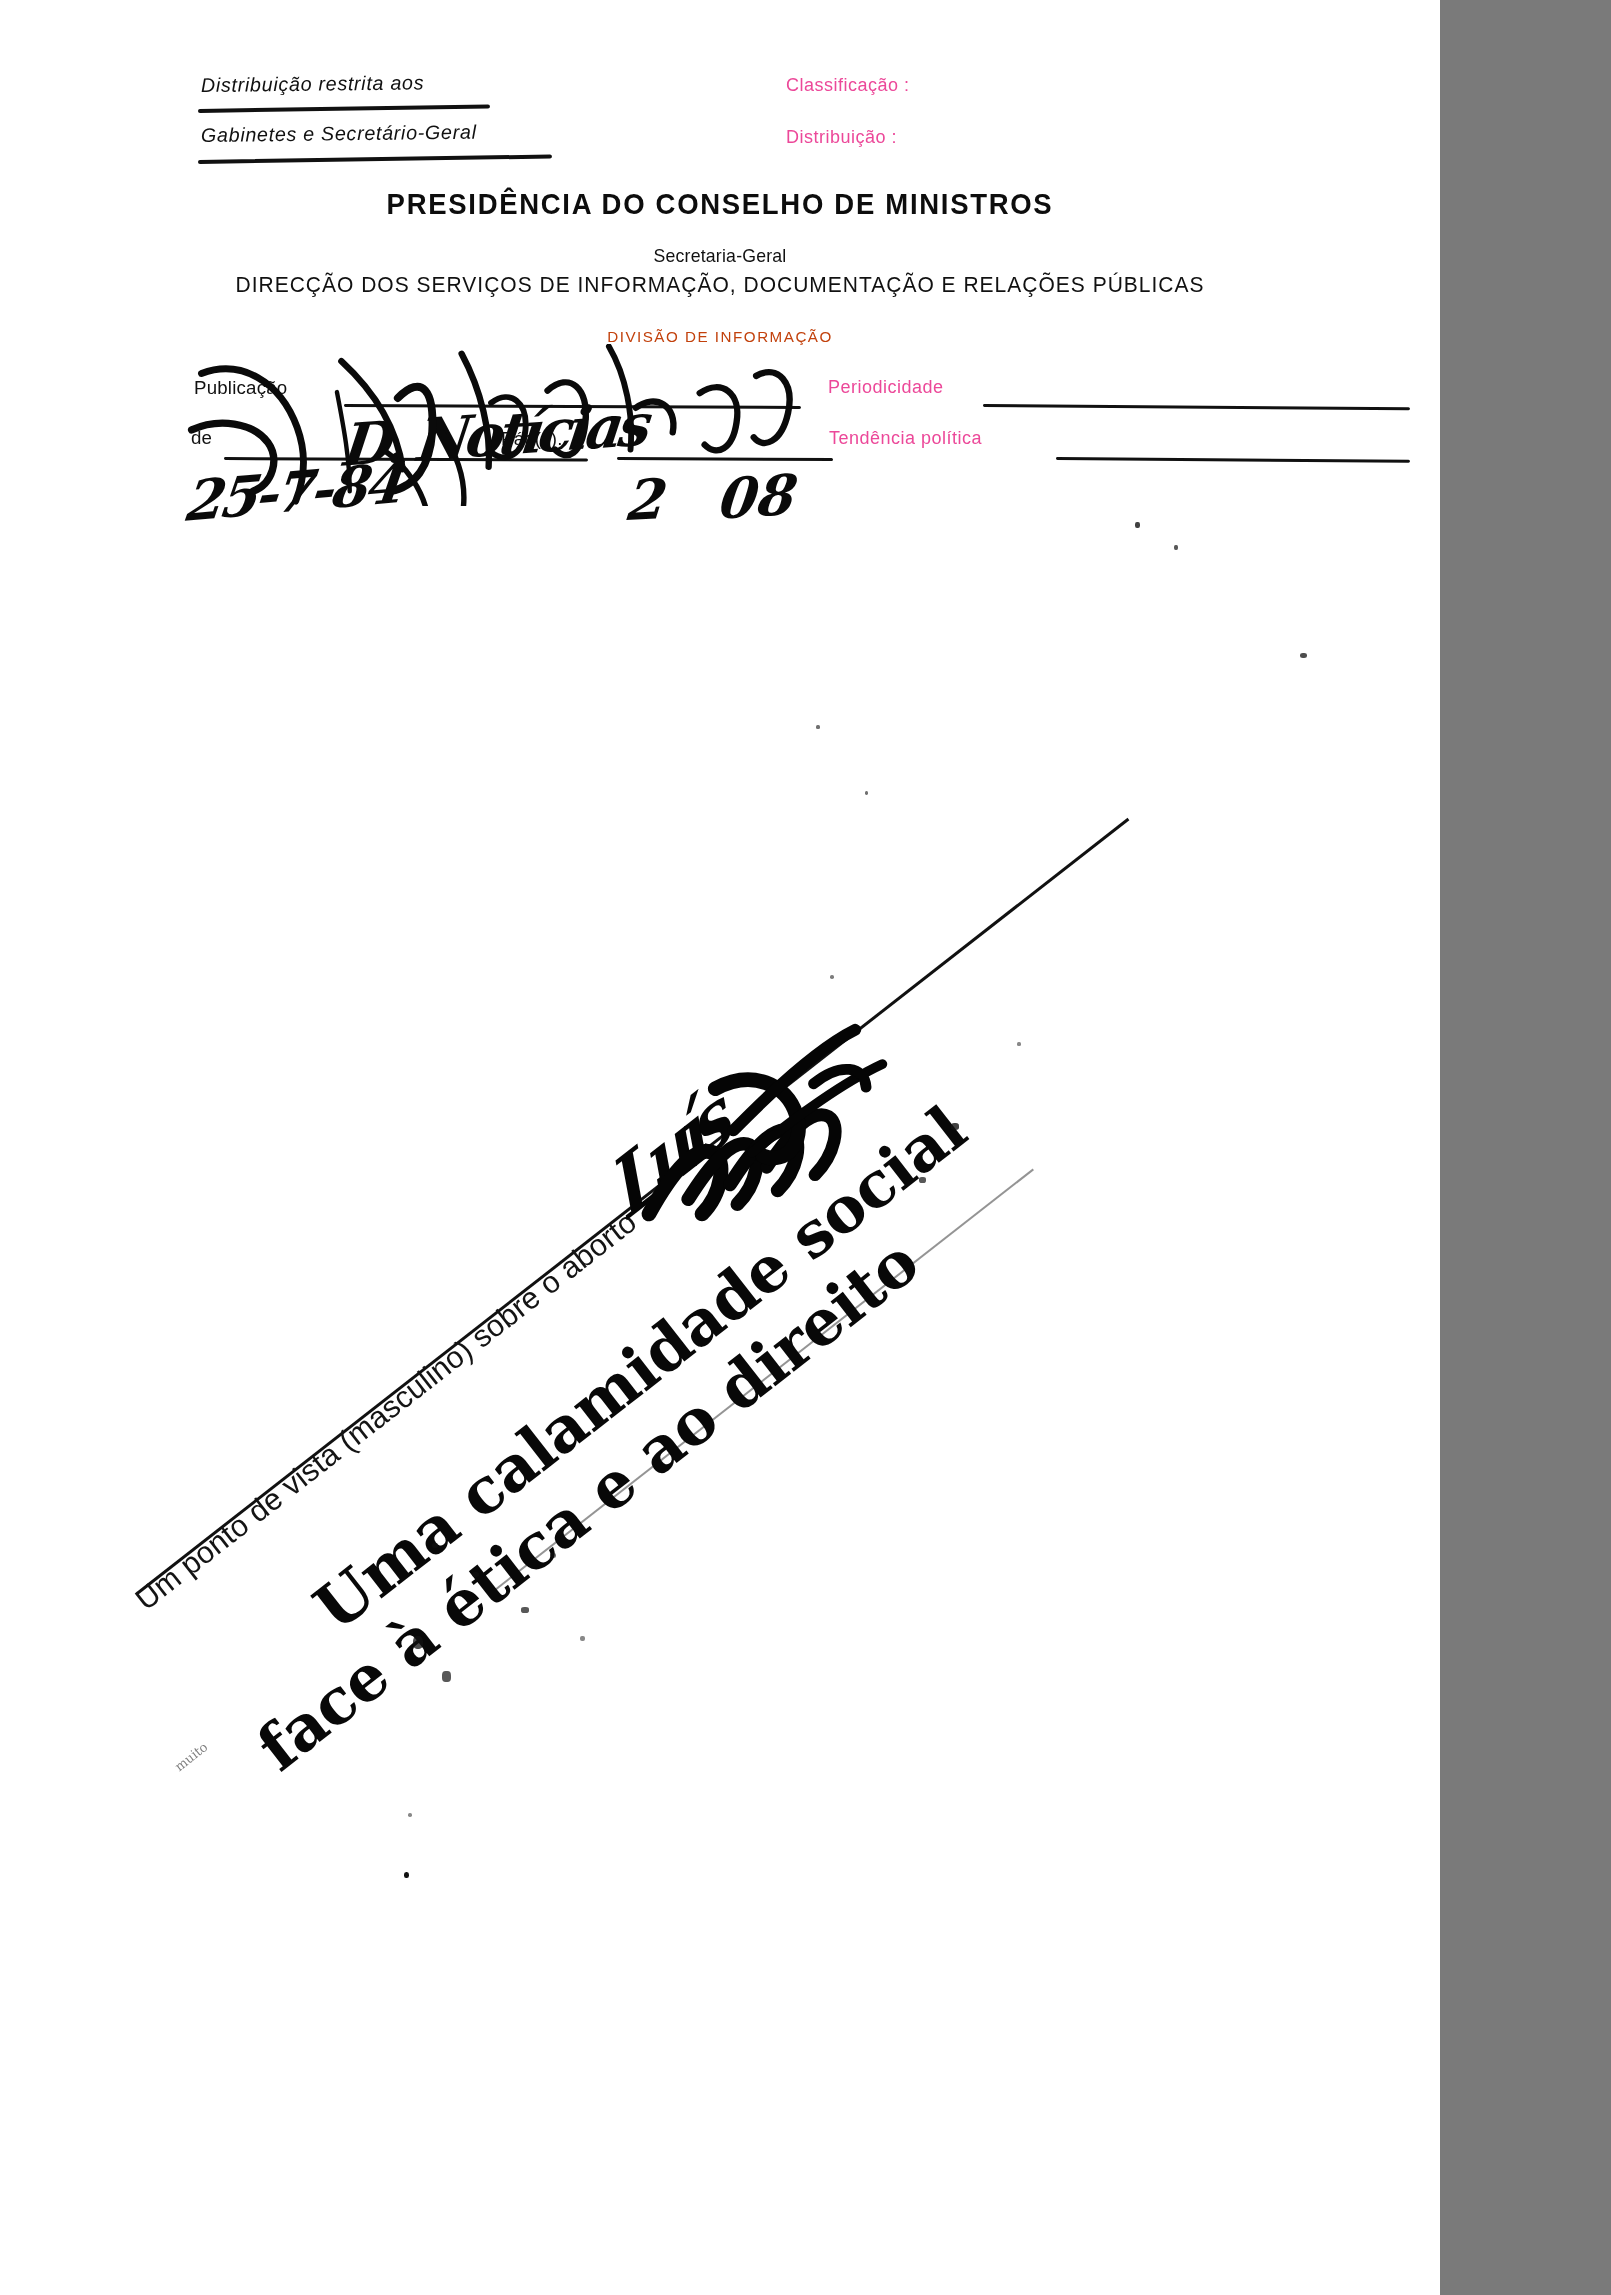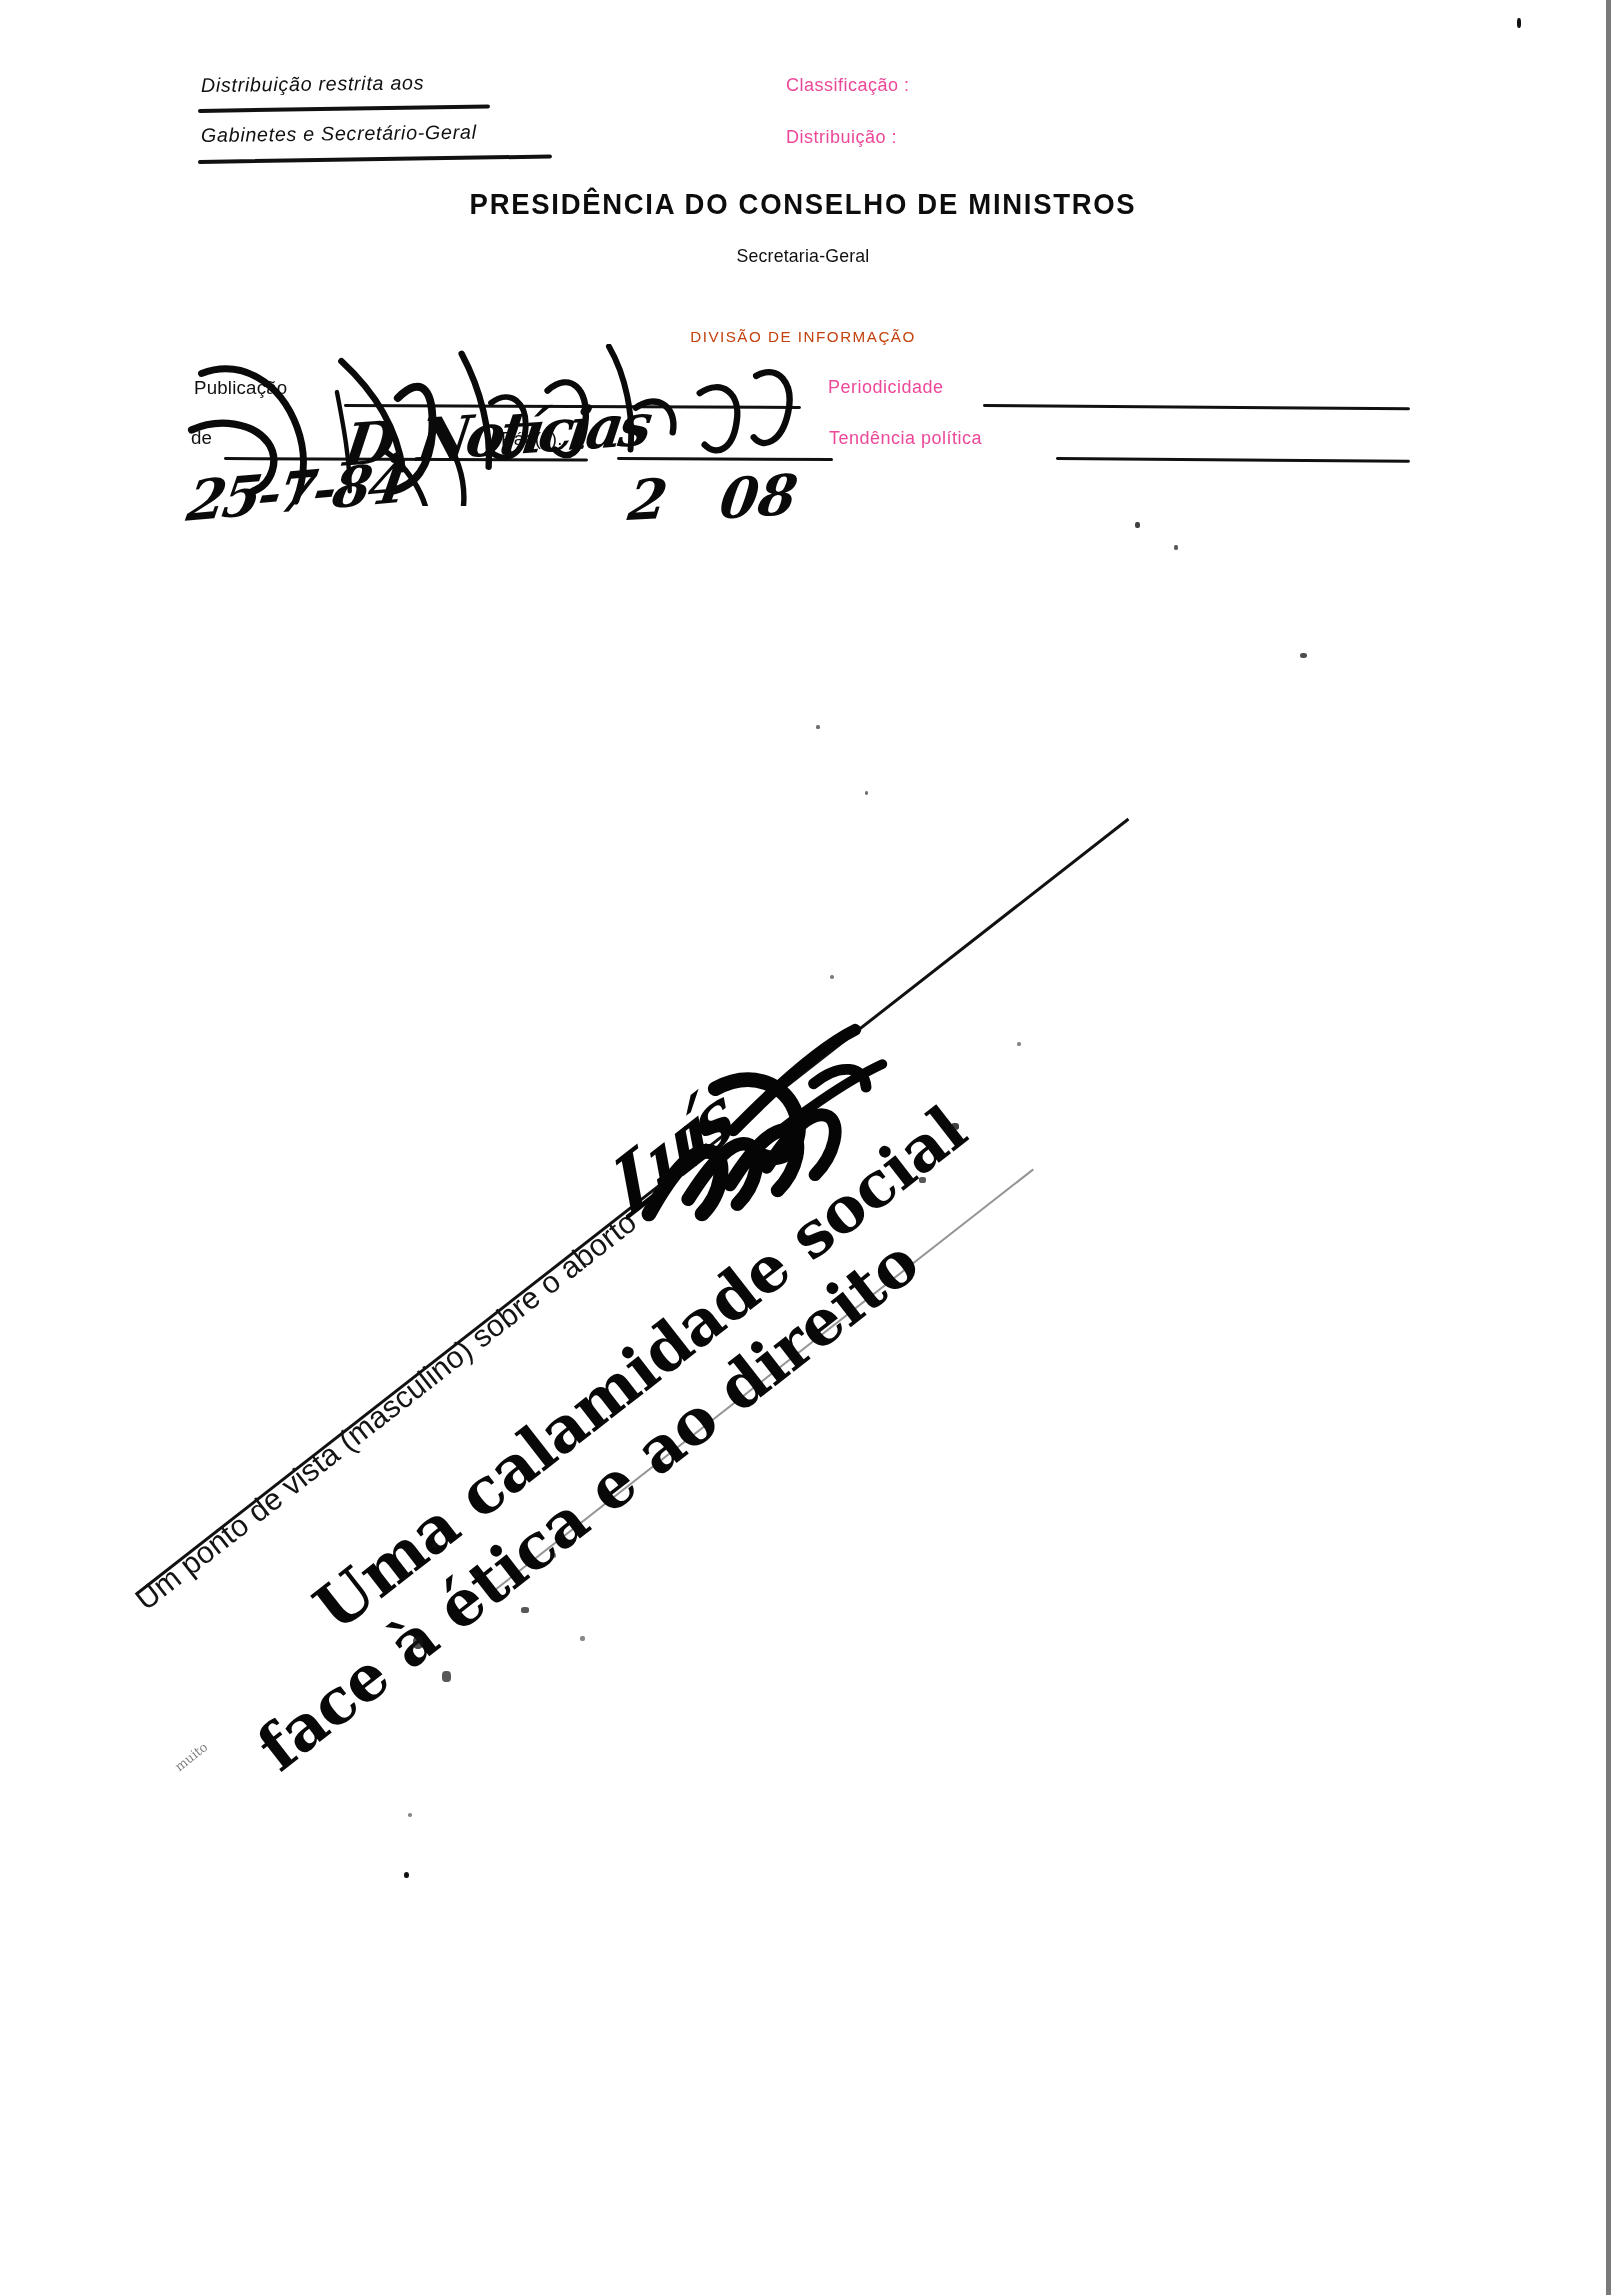--- a/index.html
+++ b/index.html
@@ -1,21 +1,21 @@
 <!DOCTYPE html>
 <html style="font-size:7.9px"><head>
 <meta charset="utf-8">
 <title>PRESIDÊNCIA DO CONSELHO DE MINISTROS — ficha de imprensa</title>
 <style>
   html,body{margin:0;padding:0;background:#7a7a7a;}
   body{font-family:"Liberation Sans",sans-serif;}
 
   #page{
     position:relative;
-    width:1606px;
+    width:1440px;
     height:2295px;
     background:#ffffff;
     overflow:hidden;
     color:#111;
     transform-origin:0 0;
   }
 
   
   .abs{position:absolute;}
   .speck{position:absolute;background:#111;border-radius:40%;}
@@ -174,20 +174,21 @@
   <div class="stamp-rule" style="left:198px;top:109px;width:292px;"></div>
 
   <div class="stamp-line" style="left:201px;top:124px;">Gabinetes e Secretário-Geral</div>
   <div class="stamp-rule" style="left:198px;top:160px;width:354px;"></div>
 
   <div class="field-label" style="left:786px;top:75px;">Classificação :</div>
   <div class="field-label" style="left:786px;top:127px;text-align:right;">Distribuição :</div>
 
   <div class="mast-title" style="top:188px;">PRESIDÊNCIA DO CONSELHO DE MINISTROS</div>
   <div class="mast-sub" style="top:246px;">Secretaria-Geral</div>
+  <div class="mast-dept" style="top:273px;">DIRECÇÃO DOS SERVIÇOS DE INFORMAÇÃO, DOCUMENTAÇÃO E RELAÇÕES PÚBLICAS</div>
   <div class="mast-div" style="top:328px;">DIVISÃO DE INFORMAÇÃO</div>
 
   <div class="form-label" style="left:194px;top:377px;">Publicação</div>
   <div class="form-rule" style="left:344px;top:404px;width:457px;transform:rotate(0.25deg);"></div>
 
   <div class="field-label" style="left:828px;top:377px;">Periodicidade</div>
   <div class="form-rule" style="left:983px;top:404px;width:427px;transform:rotate(0.45deg);"></div>
   <span class="abs" style="left:983px;top:386px;font-size:0.5px;opacity:0;"></span>
 
   <div class="form-label" style="left:191px;top:427px;">de</div>

